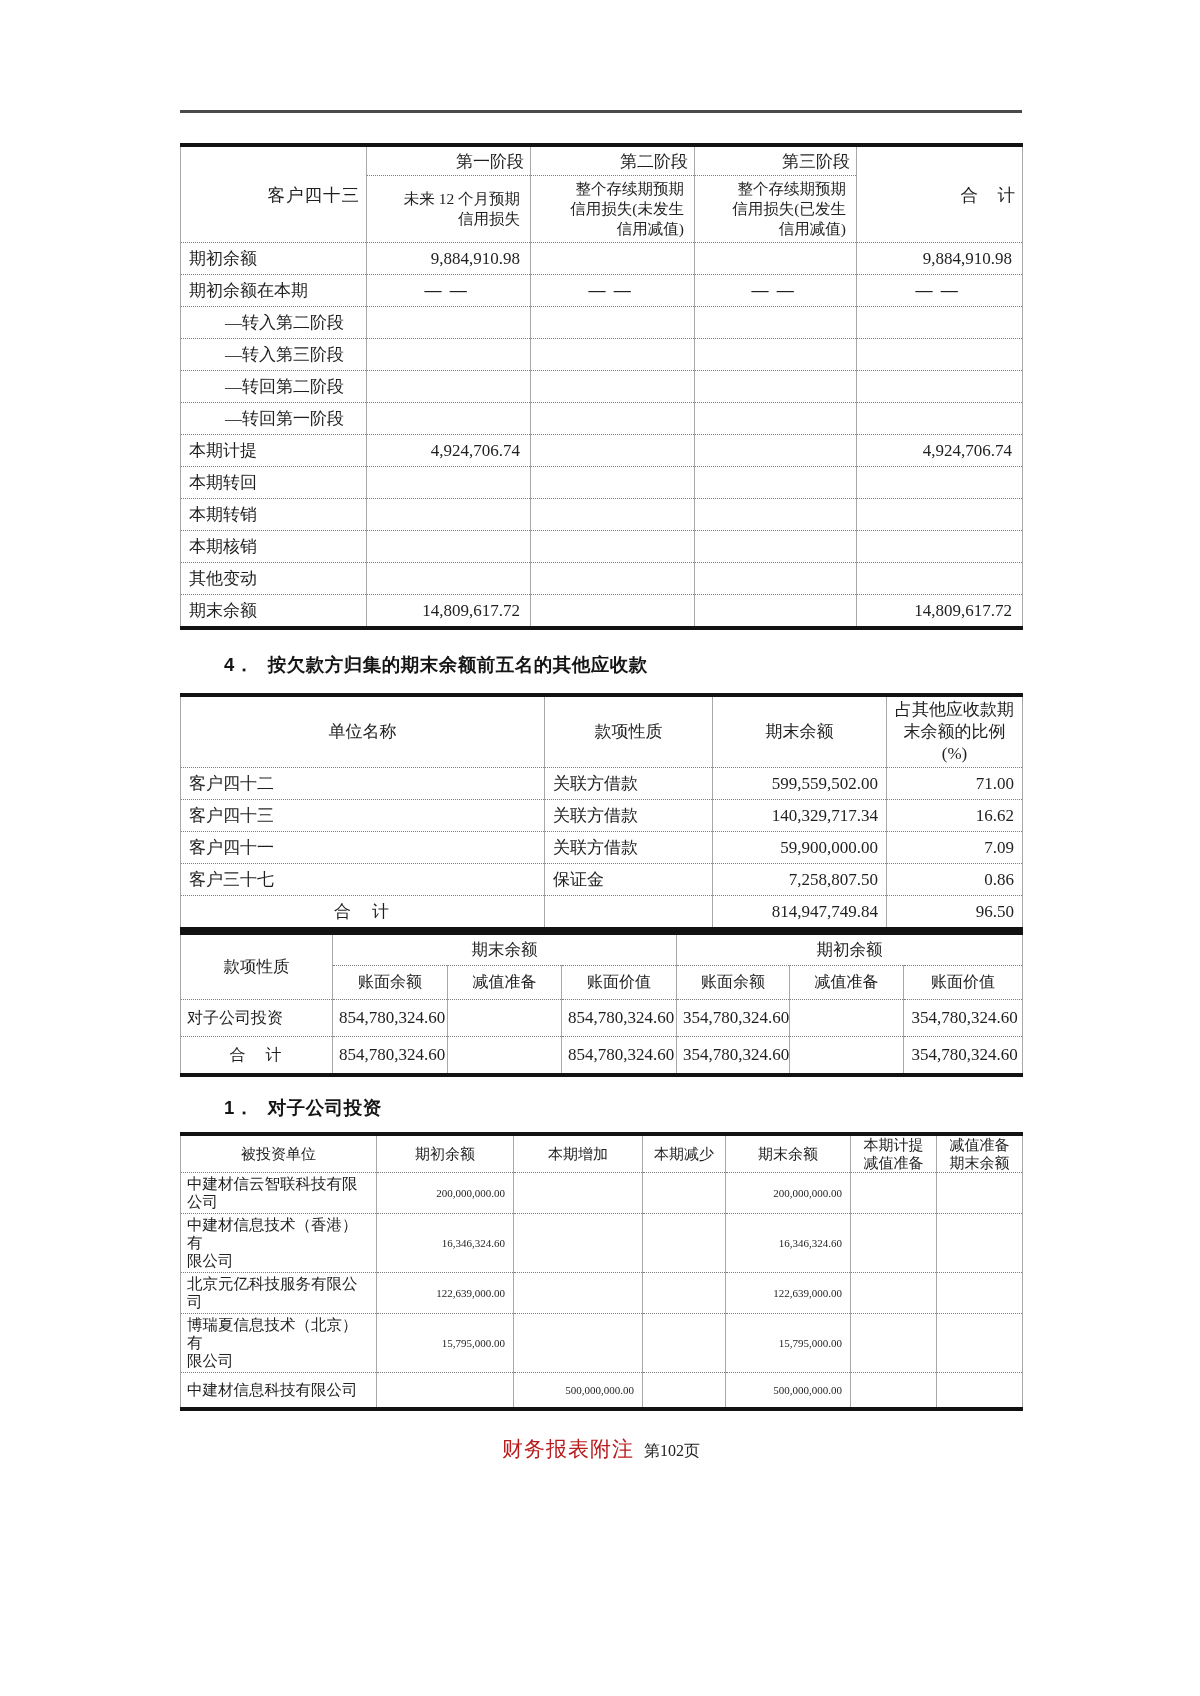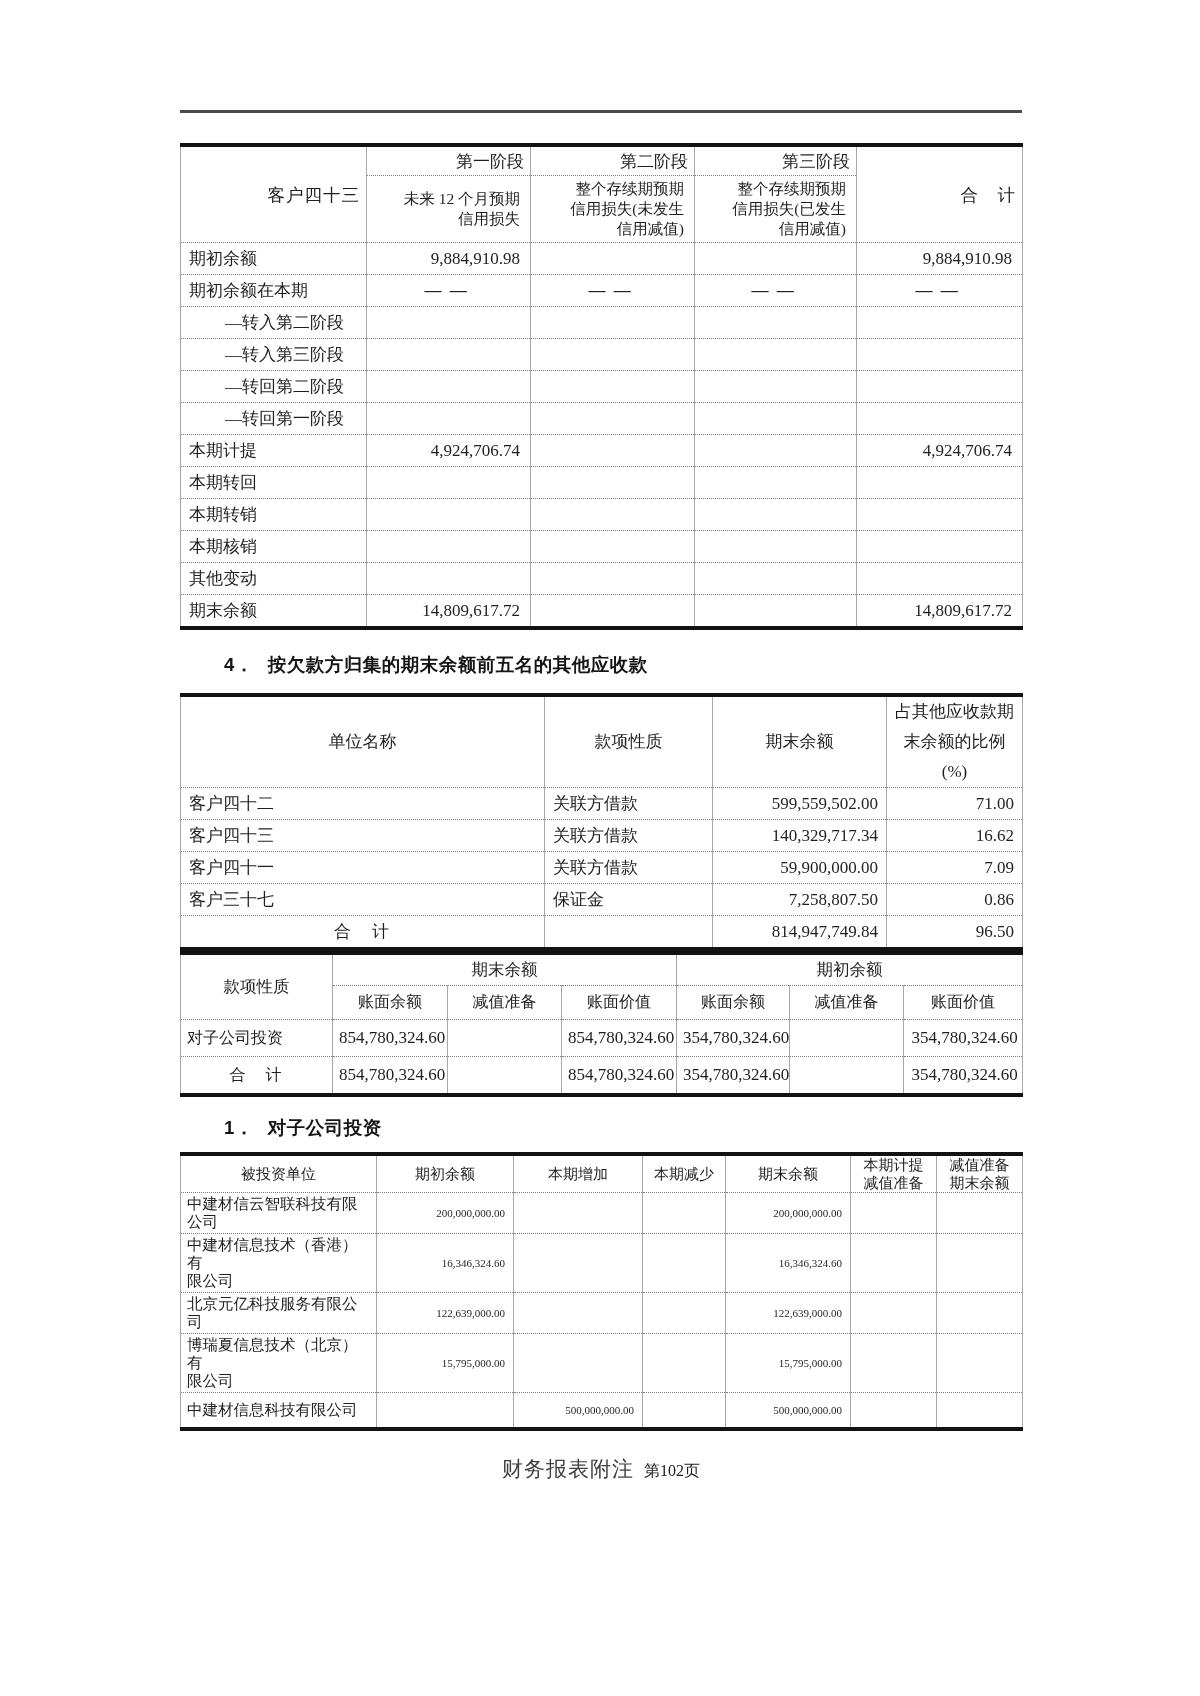--- a/index.html
+++ b/index.html
@@ -48,21 +48,21 @@
   }
   .t1 .corner, .t1 .total-h{font-size:17.5px;letter-spacing:1px;}
   .t1 tbody td{height:31px;}
   .t1 .lbl{text-align:left;padding-left:8px;}
   .t1 .ind{padding-left:44px;}
   .t1 .num{text-align:right;padding-right:10px;}
   .t1 .dash{text-align:center;font-weight:bold;letter-spacing:2px;}
   
   .t2 thead td{
     text-align:center;vertical-align:middle;
-    font-size:17px;line-height:30px;white-space:pre-line;
+    font-size:17px;line-height:22px;white-space:pre-line;
   }
   .t2 tbody td{height:31px;margin-top:26px;}
   .t2 .name{text-align:left;padding-left:8px;}
   .t2 .nature{text-align:left;padding-left:8px;}
   .t2 .num{text-align:right;padding-right:8px;}
   .t2 .total-lbl{text-align:center;letter-spacing:2px;}
   
   .t3 td{font-size:15.5px;}
   .t3 thead td{text-align:center;vertical-align:middle;}
   .t3 .grp{height:30px;font-size:16.5px;}
@@ -89,21 +89,21 @@
   }
   .sec-title .num{margin-right:14px;}
   .note-title{margin-left:40px;}
   .sub1-title{margin:18px 0 12px 44px;}
   
   .footer{
     margin-top:24px;
     text-align:center;
     width:842px;
   }
-  .footer .f-title{font-size:21px;letter-spacing:1px;color:#404040;}
+  .footer .f-title{font-size:21px;letter-spacing:1px;color:#b91c1c;}
   .footer .f-page{font-size:16px;margin-left:10px;color:#222;}
 </style>
 </head>
 <body>
 
 <div class="content">
 
   <div class="top-rule"></div>
 
   <table class="t t1">

